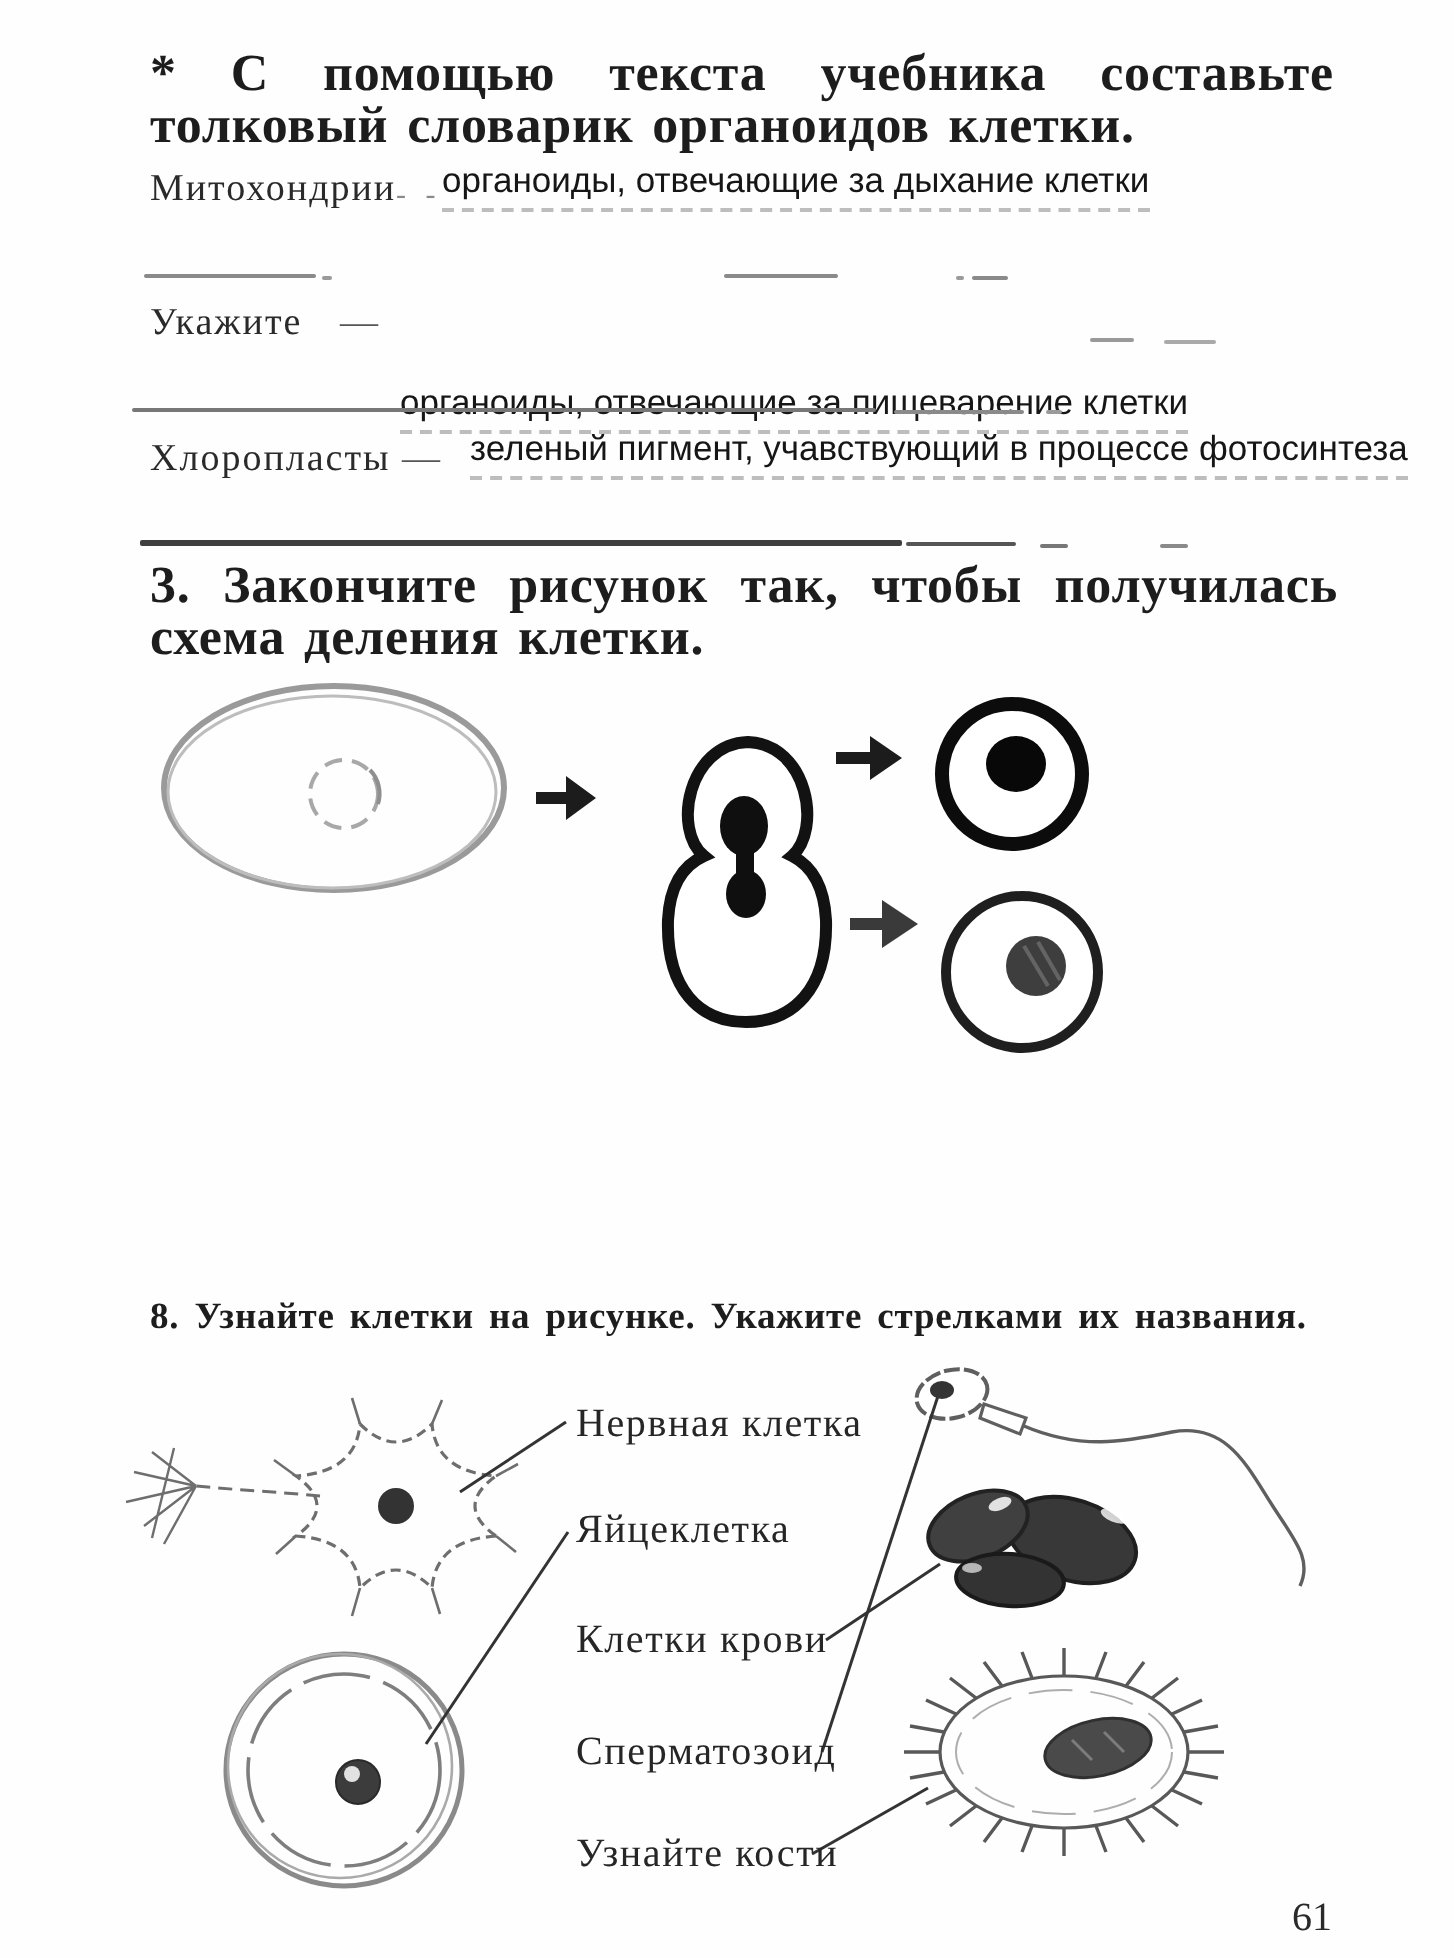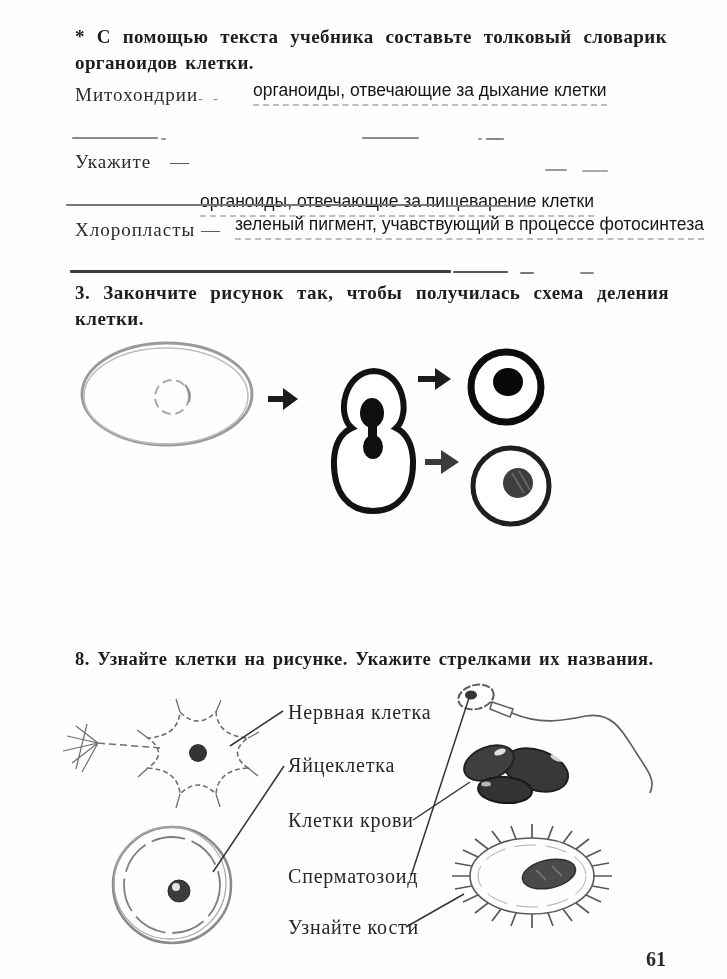--- a/index.html
+++ b/index.html
@@ -1,41 +1,41 @@
 <!DOCTYPE html>
 <html><head>
 <meta charset="utf-8">
 <style>
   html,body{margin:0;padding:0;background:#ffffff;}
   .page{position:relative;width:727px;height:979px;background:#fefefe;overflow:hidden;
         font-family:"Liberation Serif",serif;}
   .abs{position:absolute;}
-  .task-title{font-family:"Liberation Serif",serif;font-weight:700;font-size:19px;
+  .task-title{font-family:"Liberation Serif",serif;font-weight:700;font-size:26px;
               color:#1d1d1d;text-align:justify;line-height:26px;letter-spacing:.4px;word-spacing:2.5px;margin:0;}
   .term{font-family:"Liberation Serif",serif;font-size:19px;color:#2a2a2a;letter-spacing:1px;}
   .dash{font-family:"Liberation Serif",serif;font-size:19px;color:#555;}
   .dash.faint{color:#8a8a8a;letter-spacing:3px;font-size:15px;}
   .answer{font-family:"Liberation Sans",sans-serif;font-size:17.5px;color:#161616;
           border-bottom:2px dashed #bdbdbd;padding-bottom:3px;white-space:nowrap;}
   .scanline{position:absolute;height:2px;background:#8a8a8a;border-radius:1px;}
   .cell-label{font-family:"Liberation Serif",serif;font-size:20px;color:#262626;
               letter-spacing:.8px;white-space:nowrap;}
-  .page-num{font-family:"Liberation Serif",serif;font-weight:700;font-size:20px;color:#2a2a2a;}
+  .page-num{font-family:"Liberation Serif",serif;font-weight:400;font-size:20px;color:#2a2a2a;}
   svg{display:block;}
 </style>
 </head>
 <body>
 
 <div class="page">
 
   <p class="task-title abs" style="left:75px;top:24px;width:592px;">* С помощью текста учебника составьте толковый словарик органоидов клетки.</p>
 
   <span class="term abs" style="left:75px;top:84px;">Митохондрии</span>
   <span class="dash faint abs" style="left:198px;top:90px;">- -</span>
-  <span class="answer abs" style="left:253px;top:80px;">органоиды, отвечающие за дыхание клетки</span>
+  <span class="answer abs" style="left:221px;top:80px;">органоиды, отвечающие за дыхание клетки</span>
 
   <div class="scanline" style="left:72px;top:137px;width:86px;"></div>
   <div class="scanline" style="left:161px;top:138px;width:5px;background:#9a9a9a;"></div>
   <div class="scanline" style="left:362px;top:137px;width:57px;"></div>
   <div class="scanline" style="left:478px;top:138px;width:4px;background:#9a9a9a;"></div>
   <div class="scanline" style="left:486px;top:138px;width:18px;"></div>
 
   <span class="term abs" style="left:75px;top:151px;">Укажите</span>
   <span class="dash abs" style="left:170px;top:151px;">—</span>
   <span class="answer abs" style="left:200px;top:147px;margin-top:44px;">органоиды, отвечающие за пищеварение клетки</span>

